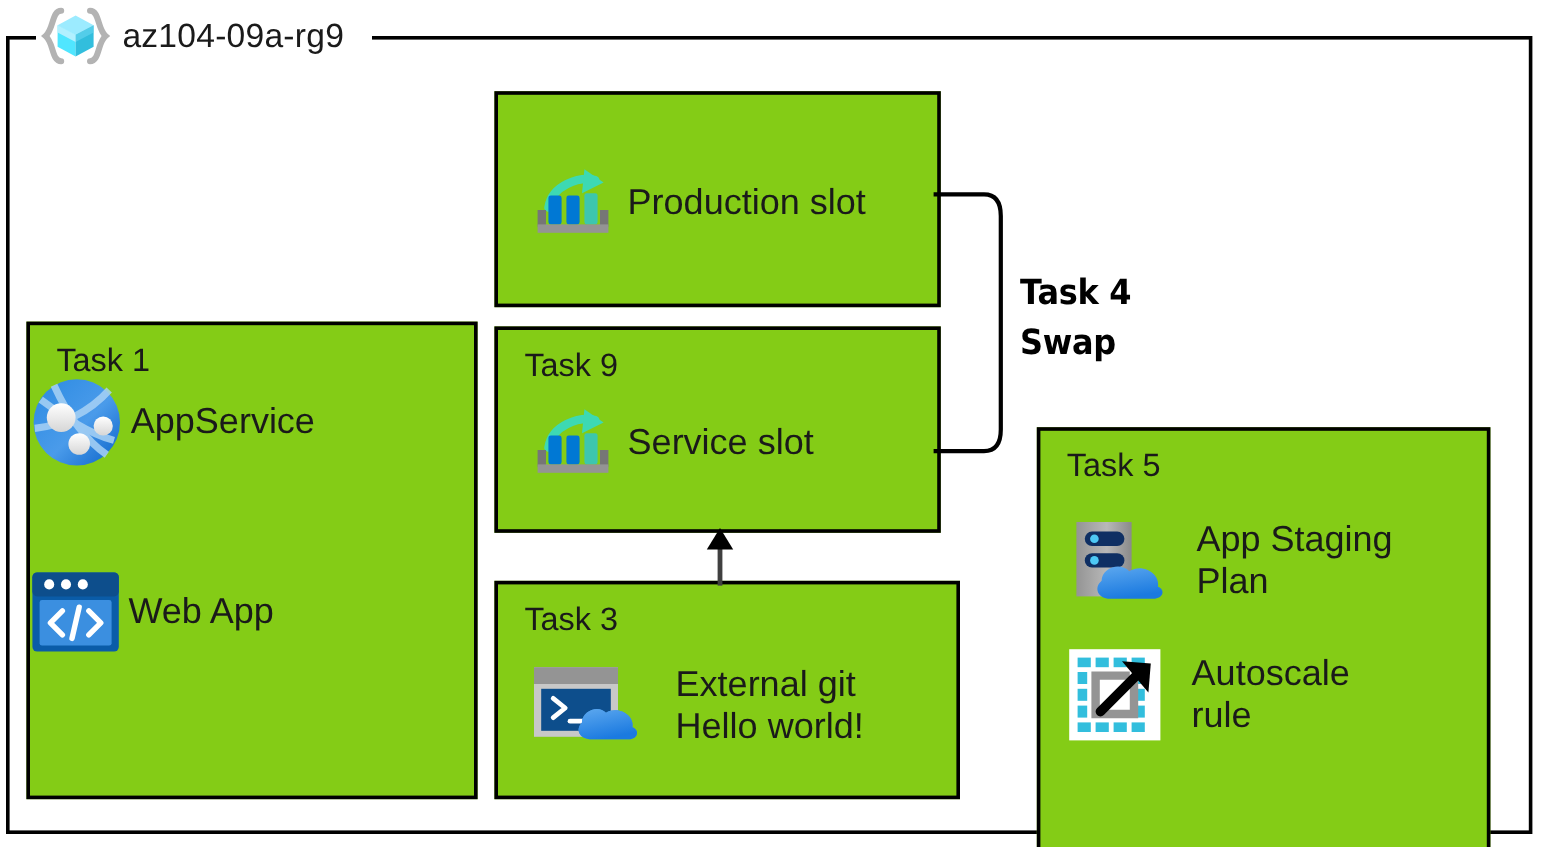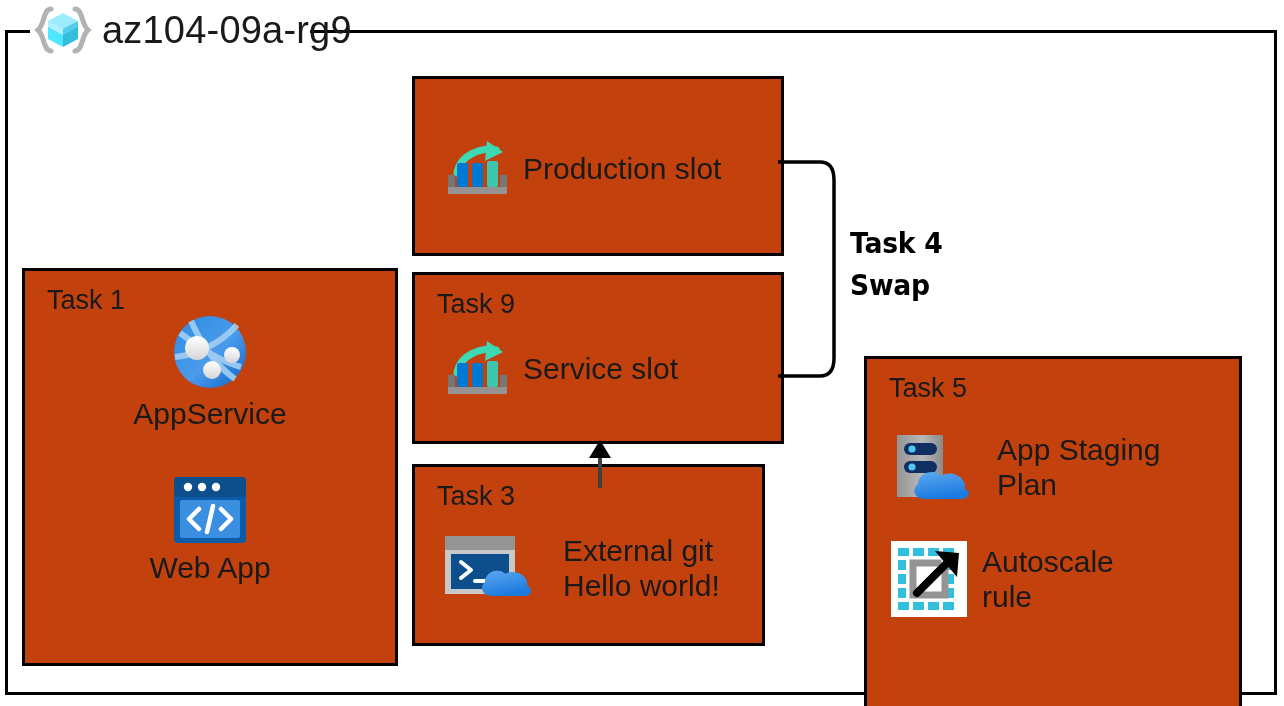--- a/index.html
+++ b/index.html
@@ -50,49 +50,49 @@
     left: 34px;
     top: 4px;
     height: 52px;
     display: flex;
     align-items: center;
     gap: 10px;
     z-index: 3;
   }
 
   .rg-title {
-    font-size: 38px;
+    font-size: 28px;
     color: #1a1a1a;
     line-height: 1;
     white-space: nowrap;
     letter-spacing: 0.2px;
   }
 
   
   .box {
     position: absolute;
-    background: #c2410c;
+    background: #84cc16;
     border: 3px solid #000000;
     box-sizing: border-box;
     text-decoration: underline;
   }
   .box-label {
     position: absolute;
     left: 22px;
     top: 14px;
     font-size: 27px;
     color: #1a1a1a;
     white-space: nowrap;
   }
 
   
   #box-production { left: 412px;  top: 76px;  width: 372px; height: 180px; }
   #box-task1      { left: 22px;   top: 268px; width: 376px; height: 398px; text-align: right; }
   #box-task2      { left: 412px;  top: 272px; width: 372px; height: 172px; }
-  #box-task3      { left: 412px;  top: 464px; width: 353px; height: 182px; }
+  #box-task3      { left: 412px;  top: 484px; width: 388px; height: 182px; }
   #box-task5      { left: 864px;  top: 356px; width: 378px; height: 376px; }
 
   
   .row {
     position: absolute;
     display: flex;
     align-items: center;
     gap: 14px;
   }
   .row-text {
@@ -107,29 +107,29 @@
   
   #row-staging    { left: 32px; top: 66px; }
   
   #row-git        { left: 28px; top: 66px; align-items: center; }
   #row-git .row-text { margin-left: 14px; }
 
   
   #row-plan       { left: 24px; top: 72px; }
   #row-plan .row-text { margin-left: 12px; }
   #row-autoscale  { left: 24px; top: 182px; }
-  #row-autoscale .row-text { margin-left: 1px; }
+  #row-autoscale .row-text { margin-left: 12px; }
 
   
   .stack-item {
     position: absolute;
     width: 100%;
     left: 0;
     display: flex;
-    flex-direction: column;
+    flex-direction: row;
     align-items: center;
     gap: 6px;
   }
   .stack-caption {
     font-size: 30px;
     color: #1a1a1a;
     white-space: nowrap;
   }
   #stack-appservice { top: 42px; }
   #stack-webapp     { top: 204px; }

